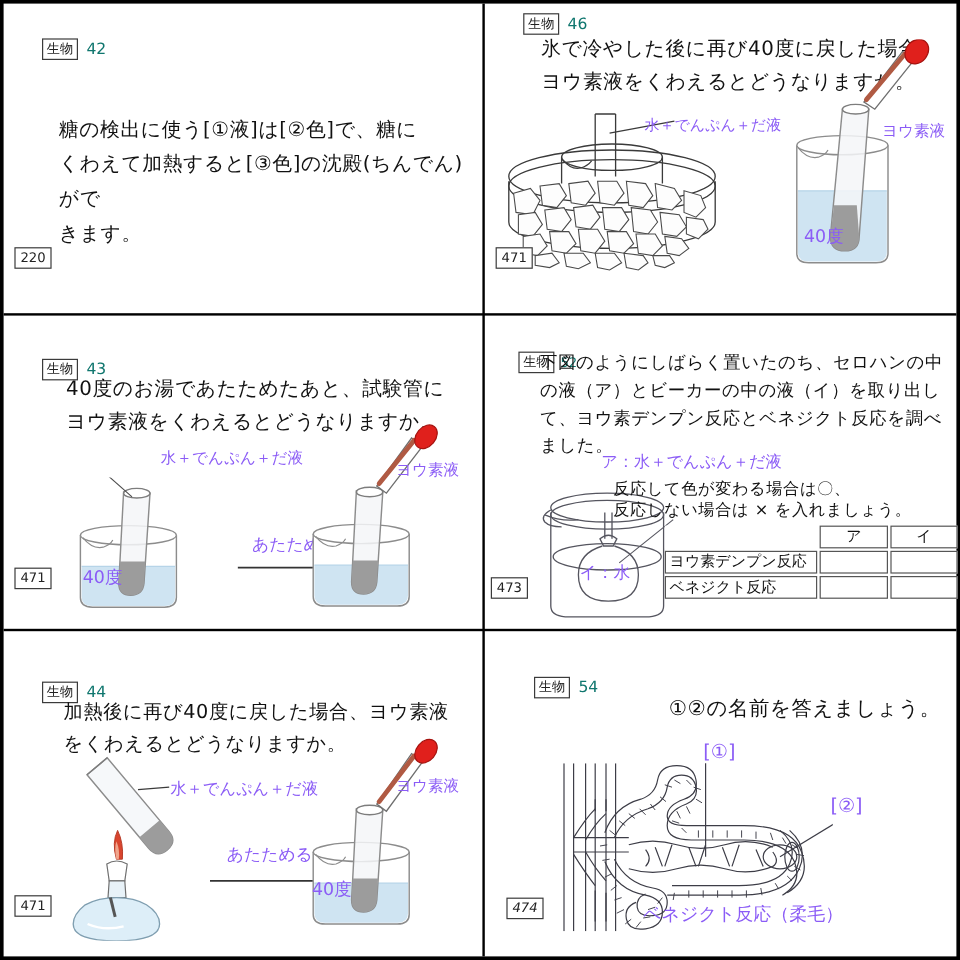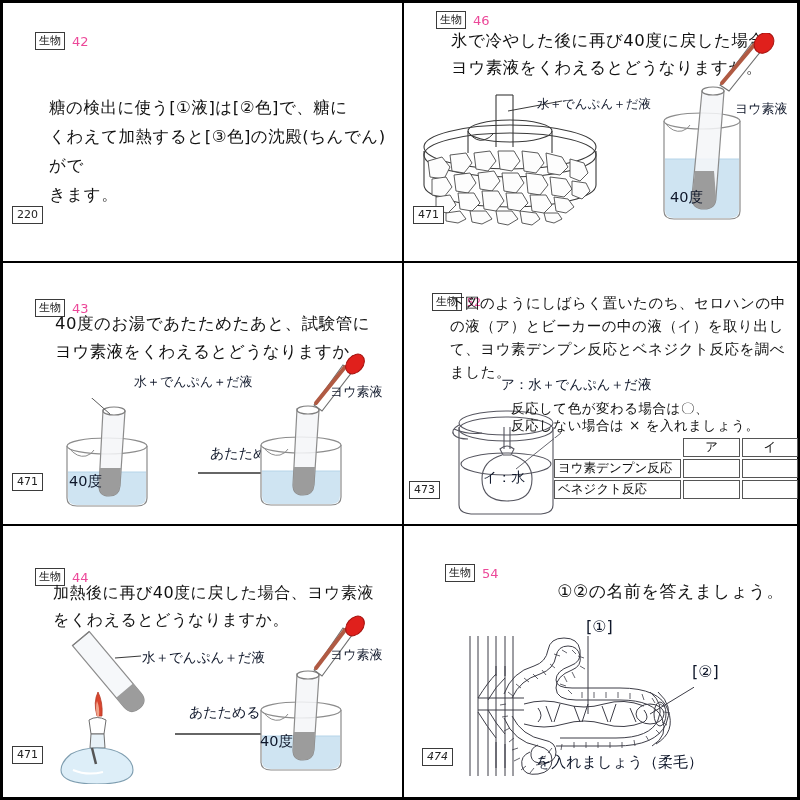--- a/index.html
+++ b/index.html
@@ -48,21 +48,21 @@
     padding:2px 3px 3px 3px;
     letter-spacing:0px;
     color:#222;
     background:#fff;
     font-family:"DejaVu Sans",sans-serif;
     margin-left:23px;
   }
   .badge .qno{
     margin-left:7px;
     font-size:13px;
-    color:#ec4899;
+    color:#0f766e;
     font-family:"DejaVu Sans",sans-serif;
   }
   .badge .qno.small{font-size:11px;margin-left:5px;}
 
   .pagebox{
     position:absolute;
     border:1px solid #3b3b3b;
     font-size:11px;
     line-height:1;
     padding:2px 4px 3px 4px;
@@ -75,21 +75,21 @@
     position:absolute;
     font-family:"DejaVu Sans",sans-serif;
     color:#111;
     letter-spacing:0.5px;
     white-space:pre-line;
   }
 
   .lbl{
     position:absolute;
     font-family:"DejaVu Sans",sans-serif;
-    color:#0f172a;
+    color:#8b5cf6;
     white-space:nowrap;
   }
 
   svg{display:block;}
   .ill{position:absolute;}
 
   
   .rt{
     position:absolute;
     border-collapse:separate;
@@ -461,18 +461,18 @@
                    M46 92 l-6 3 M44 80 l-6 1 M42 68 l-6 1"></path>
         </g>
 
         <g stroke="#3d3d47" stroke-width="1" fill="none">
           <line x1="124" y1="-18" x2="124" y2="78"></line>
           <line x1="186" y1="78" x2="232" y2="50"></line>
         </g>
       </svg>
     </div>
 
-    <div class="lbl" style="left:132px;top:227px;font-size:15px;">を入れましょう（柔毛）</div>
+    <div class="lbl" style="left:132px;top:227px;font-size:15px;">ベネジクト反応（柔毛）</div>
 
     <div class="pagebox" style="left:18px;top:222px;font-style:italic;">474</div>
   </div>
 
 </div>
 
 </body></html>

